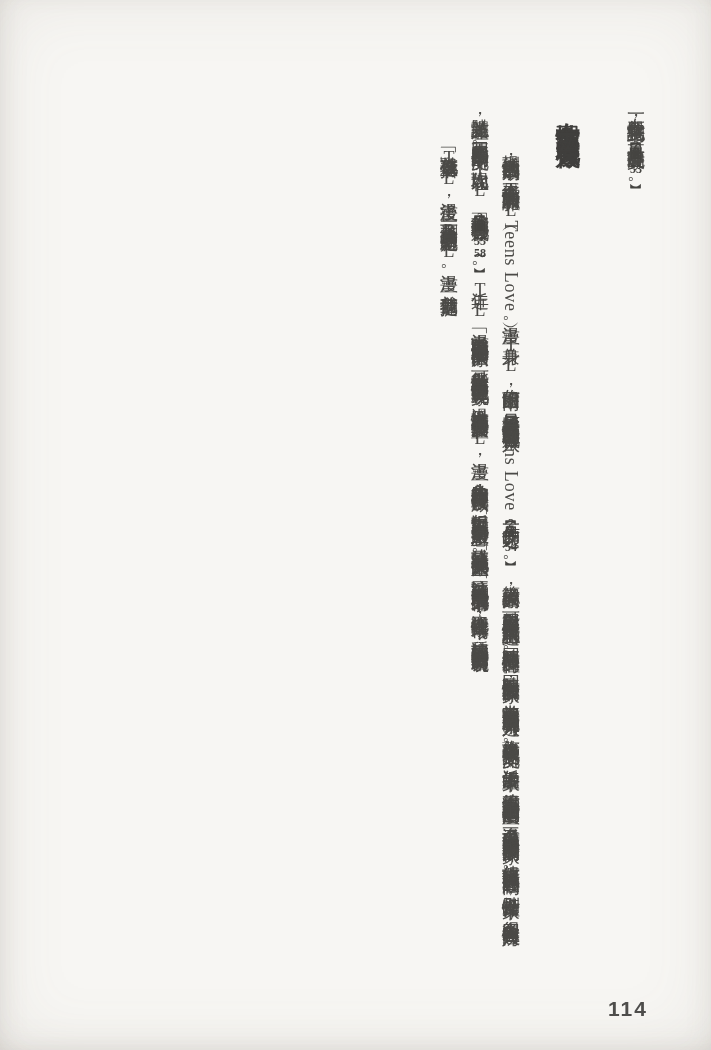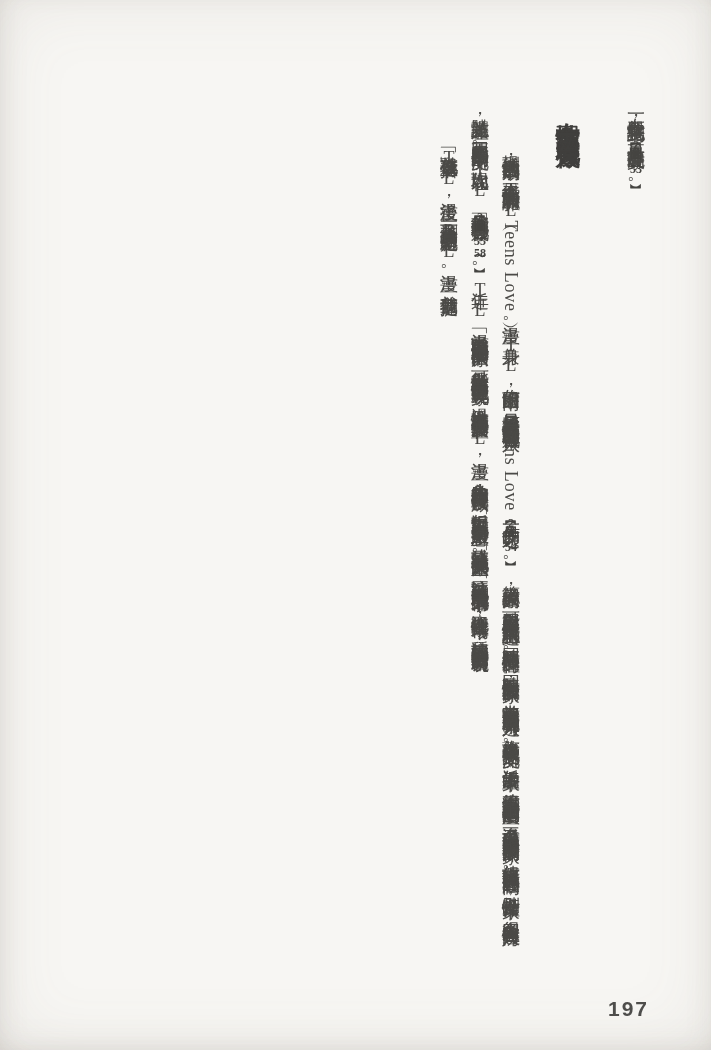--- a/index.html
+++ b/index.html
@@ -75,14 +75,14 @@
 </head>
 <body>
 
 <div class="page">
   <main class="text-flow">
       <p class="para">在一般青年雜誌找到，更是一件非常有趣的現象<span class="figref"><span>【圖</span><span class="tcy">2</span><span class="tcy">-</span><span class="tcy">53</span><span>】</span></span>。</p>
       <h1 class="section-heading">女性作家筆下的「乳首殘像」</h1>
       <p class="para indent">提到成人情色的漫畫類別，也不能忘了女性向的淑女雜誌和<span class="upright">TL</span>（Teens Love）漫畫。身兼<span class="upright">TL</span>作家的山田可南，是最早將原本只能在男性向作品中看到的「乳首殘像」帶入Teens Love作品的作家之一<span class="figref"><span>【圖</span><span class="tcy">2</span><span class="tcy">-</span><span class="tcy">54</span><span>】</span></span>。筆者認為最大的原因，可能是因為山田最早就是在男性向成人雜誌上出道，同時熟知兩種漫畫的特性。同時熟悉男女性向漫畫的作家，常常會把兩類漫畫中獨有的表現帶入另外一邊，為藝術表現帶來異文化的交流。近年的漫畫家中，儘管也有不少人只閱讀自己所屬類別的漫畫，不過多虧了像山田可南這種同時活躍於多個類別的作家，使得藝術表現可以跨越分類的高牆。特別是女性作家中，很多人會同時在男性向媒體雜誌上兼差，因此更容易產生跨類別的交流。比如現在<span class="upright">TL</span>上就能找到很多的「乳首殘像」<span class="figref"><span>【圖</span><span class="tcy">2</span><span class="tcy">-</span><span class="tcy">55</span><span>〜</span><span class="tcy">58</span><span>】</span></span>。近年<span class="upright">TL</span>漫畫中「乳首殘像」的出現率增加的其中一個原因，可能是出於女性向成人作品的女性角色「巨乳化」現象。過往以女性讀者為主要目標的少女漫畫和<span class="upright">TL</span>漫畫，主角的胸部尺寸往往畫得比較收斂，但近年對「巨乳」不感到自卑的主角愈來愈多，或許是這波「巨乳化」的主要原因。這波「巨乳化」的潮流自然地引發乳搖的需求。也許即便在女性向市場，這種認知的變革同樣會帶來的新的藝術表現。</p>
       <p class="para indent">「乳首殘像」傳播至<span class="upright">TL</span>漫畫後，剩下最後一座要攻掠的堡壘就是<span class="upright">BL</span>漫畫。前章我們提過</p>
     </main>
-  <div class="page-number">197</div>
+  <div class="page-number">114</div>
 </div>
 
 </body></html>

